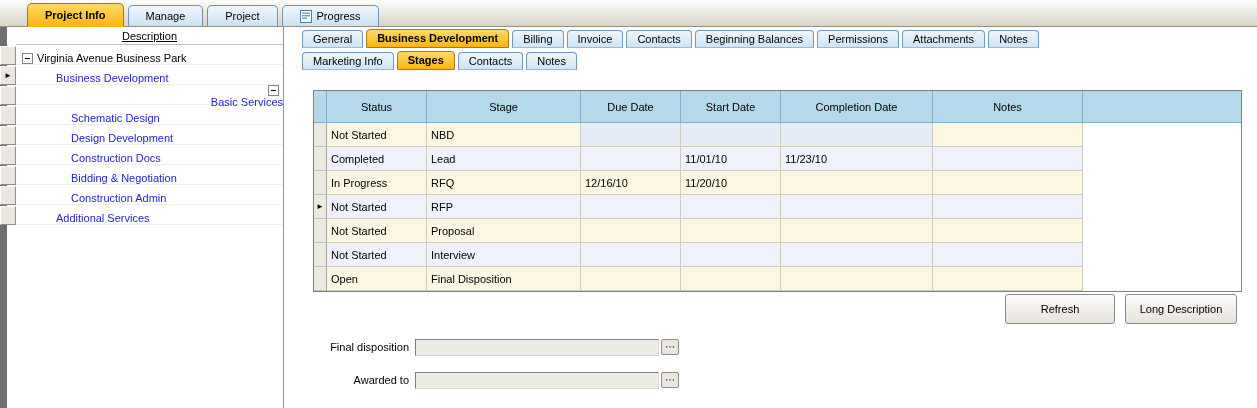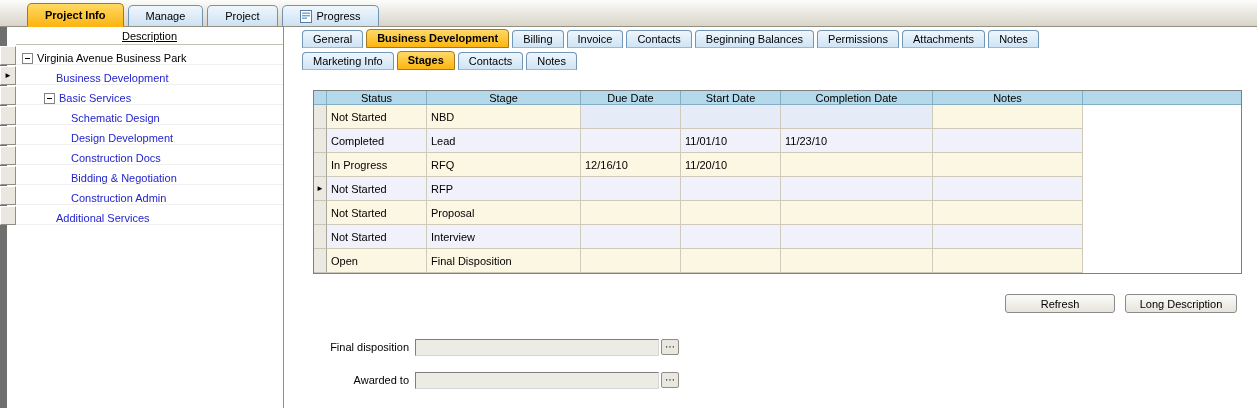--- a/index.html
+++ b/index.html
@@ -57,21 +57,21 @@
     display:flex; align-items:center; justify-content:center;text-decoration:underline;
   }
   .tree-row {
     height:20px; display:flex; align-items:flex-end;
     border-bottom:1px solid #efefef; cursor:default;
   }
   .tree-row .lbl-black { color:#000; }
   .tree-row .lbl-blue  { color:#2424cc; }
   .pad-l0 { padding-left:6px; }
   .pad-l1 { padding-left:40px; }
-  .pad-l1-box { padding-left:28px; }
+  .pad-l1-box { padding-left:8px;flex-direction:column; }
   .pad-l2 { padding-left:55px; }
   .expander {
     width:11px; height:11px; background:#fff;
     border:1px solid #848484; margin-right:4px;
     display:inline-flex; align-items:center; justify-content:center; flex:0 0 auto;
   }
   .expander i { display:block; width:5px; height:1px; background:#000; }
 
   
   .right-panel { position:absolute; top:27px; left:297px; width:960px; height:381px; background:#fff; }
@@ -93,21 +93,21 @@
     border-color:#a5791e;
   }
 
   
   .grid {
     position:absolute; top:63px; left:16px;
     border:1px solid #808080; background:#fff;
   }
   .g-header { display:flex; }
   .g-h {
-    height:14px; background:#b3d9ea;
+    height:32px; background:#b3d9ea;
     border-right:1px solid #84aec4; border-bottom:1px solid #84aec4;
     display:flex; align-items:center; justify-content:center;
   }
   .g-row { display:flex; }
   .g-sel {
     width:13px; background:#ebe9e1;
     border-right:1px solid #aaa69a; border-bottom:1px solid #c9c5b8;
     display:flex; align-items:center; justify-content:center; flex:0 0 auto;
   }
   .g-h.g-selh { width:13px; background:#b3d9ea; border-right:1px solid #84aec4; }
@@ -118,21 +118,21 @@
   }
   .row-cream .g-c { background:#fbf7e3; }
   .row-lav   .g-c { background:#f0f1fb; }
   .g-c.c-blue { background:#e6ebf8 !important; }
   .w-status { width:100px; } .w-stage { width:154px; } .w-due { width:100px; }
   .w-start { width:100px; } .w-comp { width:152px; } .w-notes { width:150px; }
   .w-fill { width:158px; border-right:none; }
 
   
   .btn3d {
-    position:absolute; height:19px;
+    position:absolute; height:30px;
     background:linear-gradient(#fbfbfa,#e6e3da);
     border:1px solid #8a8a8a; border-radius:3px;
     font-family:"Liberation Sans",sans-serif; font-size:11px;
     display:flex; align-items:center; justify-content:center; cursor:default;
   }
   .btn-refresh { top:267px; width:110px; right:142px; }
   .btn-longdesc { top:267px; width:112px; right:20px; }
 
   
   .form-row { position:absolute; left:0; height:18px; display:flex; align-items:center; }

